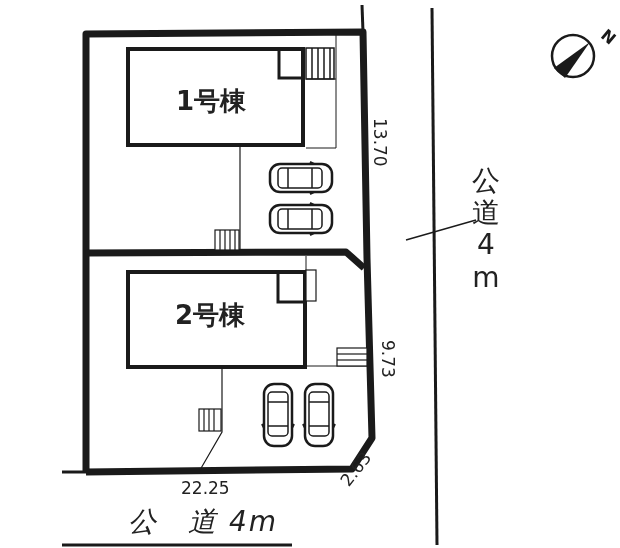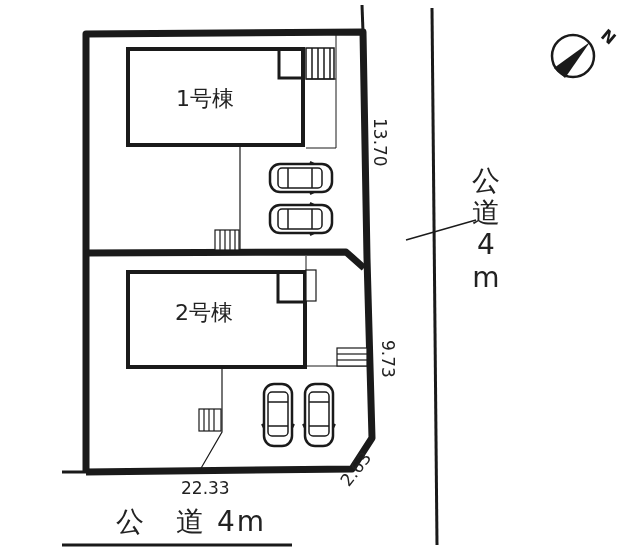--- a/index.html
+++ b/index.html
@@ -1,19 +1,19 @@
 <!DOCTYPE html>
 <html><head>
 <meta charset="utf-8">
 <style>
   html, body { margin:0; padding:0; background:#ffffff; }
   body { width:620px; height:548px; position:relative; overflow:hidden; font-family:"DejaVu Sans", sans-serif; }
   svg { position:absolute; left:0; top:0; }
   .lbl { position:absolute; color:#222; white-space:nowrap; }
-  .bldg-label { font-size:22px; }
+  .bldg-label { font-size:26px;font-weight:bold; }
   .dim { font-size:17px; }
   .road-v { font-size:28px; text-align:center; line-height:1.15; }
   .road-h { font-size:28px; letter-spacing:2px; }
 </style>
 </head>
 <body>
 
 <svg width="620" height="548" viewBox="0 0 620 548">
   <defs>
     <g id="car-h">
@@ -105,21 +105,21 @@
     <text x="603" y="38" font-size="16" font-weight="bold" font-family="DejaVu Sans, sans-serif" fill="#1a1a1a" transform="rotate(40 603 33)">N</text>
   </g>
 </svg>
 
 <div class="lbl bldg-label" style="left:176px; top:84px;">1号棟</div>
 <div class="lbl bldg-label" style="left:175px; top:298px;">2号棟</div>
 
 <div class="lbl dim" style="left:362px; top:140px; transform:rotate(90deg); transform-origin:left top; left:390px; top:118px;">13.70</div>
 <div class="lbl dim" style="left:398px; top:340px; transform:rotate(90deg); transform-origin:left top;">9.73</div>
 <div class="lbl dim" style="left:352px; top:470px; transform:rotate(-52deg); transform-origin:left bottom;">2.63</div>
-<div class="lbl dim" style="left:181px; top:478px;">22.33</div>
+<div class="lbl dim" style="left:181px; top:478px;">22.25</div>
 
 <div class="lbl road-v" style="left:472px; top:165px;">
   <div>公</div>
   <div>道</div>
   <div>4</div>
   <div>m</div>
 </div>
-<div class="lbl road-h" style="left:116px; top:503px;">公　道 4m</div>
+<div class="lbl road-h" style="left:128px; top:503px;font-style:italic;">公　道 4m</div>
 
 </body></html>

